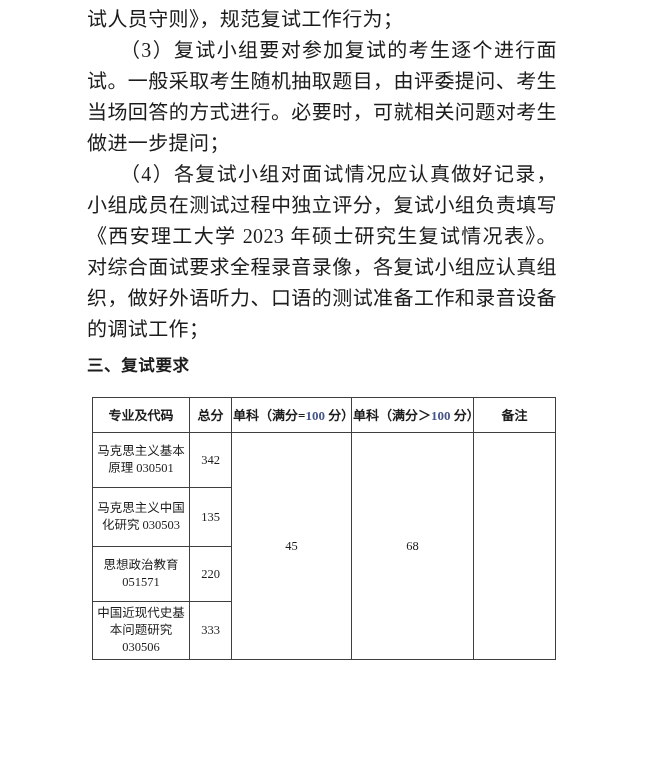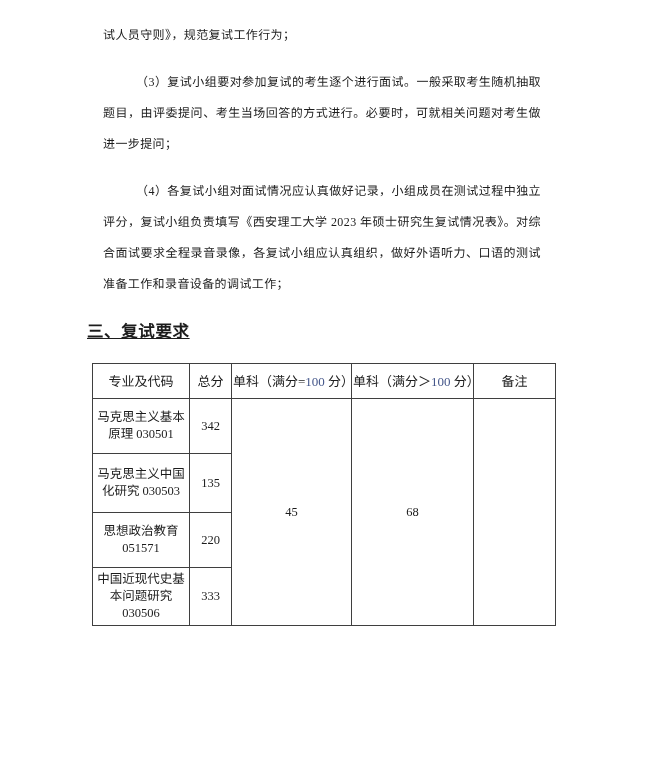--- a/index.html
+++ b/index.html
@@ -14,53 +14,52 @@
     font-family: "Liberation Serif", "DejaVu Serif", serif;
     color: #1c1c1c;
   }
   .page {
     box-sizing: border-box;
     width: 645px;
     height: 768px;
     padding: 4px 88px 0 87px;
   }
   p.body-text {
-    font-size: 12px;
+    font-size: 20px;
     line-height: 31px;
     text-align: justify;
-    margin: 16px;
+    margin: 0;
     letter-spacing: 0.4px;
   }
   p.indent { text-indent: 33px; }
   .section-heading {
     font-size: 16.5px;
     font-weight: bold;
     line-height: 31px;
     margin: 5px 0 16px 0;
     letter-spacing: 0.6px;
-    text-decoration: underline;
   }
   table.score-table {
     border-collapse: collapse;
     table-layout: fixed;
     width: 463px;
     margin: 12px 0 0 5px;
     font-size: 12.5px;
   }
   table.score-table th,
   table.score-table td {
     border: 1px solid #3f3f3f;
     text-align: center;
     vertical-align: middle;
     padding: 2px 3px;
     line-height: 17px;
     font-family: "Liberation Serif", "DejaVu Serif", serif;
   }
   table.score-table th {
-    font-weight: normal;
+    font-weight: bold;
     font-size: 13px;
     height: 32px;
     padding: 1px;
   }
   th.nowrap { white-space: nowrap; font-size: 12.5px; margin-top: 40px; }
   .col-major  { width: 97px; }
   .col-total  { width: 42px; }
   .col-eq100  { width: 120px; }
   .col-gt100  { width: 122px; }
   .col-remark { width: 82px; }

